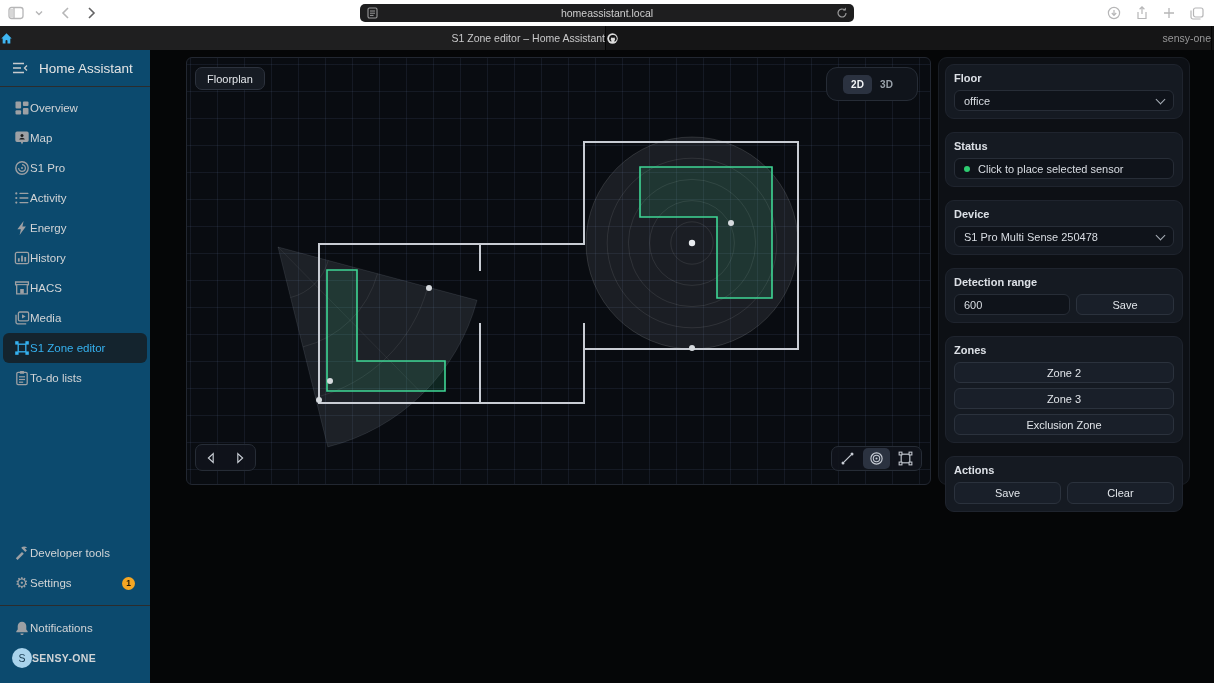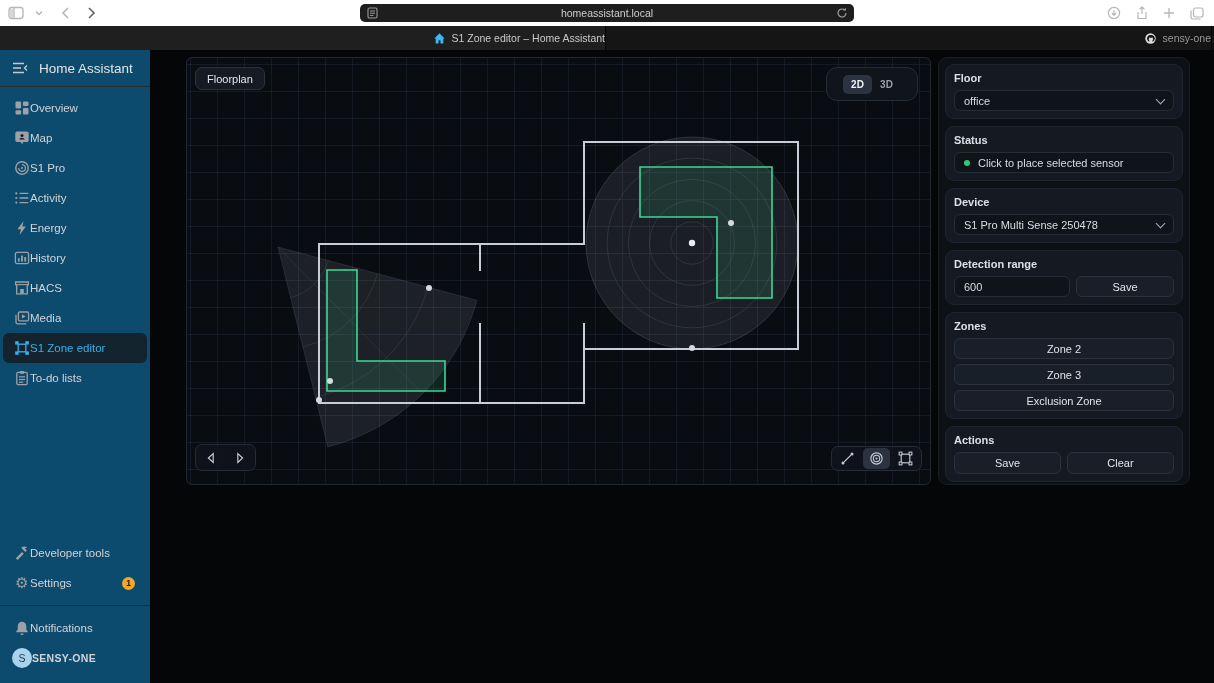--- a/index.html
+++ b/index.html
@@ -12,21 +12,21 @@
   .bt-left{position:absolute;left:8px;top:0;height:26px;display:flex;align-items:center;gap:11px;}
   .bt-right{position:absolute;right:10px;top:0;height:26px;display:flex;align-items:center;gap:15px;}
   .bt-icon{color:#b6b6b7;display:flex;align-items:center;}
   .bt-icon.dim{color:#636364;}
   .addr{position:absolute;left:360px;top:4px;width:494px;height:18px;background:#1e1e1f;border-radius:5px;
         display:flex;align-items:center;justify-content:center;color:#cfcfcf;font-size:10.5px;}
   .addr-doc{position:absolute;left:7px;top:3px;color:#9a9a9b;}
   .addr-reload{position:absolute;right:6px;top:3px;color:#9a9a9b;}
 
   .tabbar{position:absolute;left:0;top:26px;width:1214px;height:24px;background:#121213;display:flex;}
-  .tab{width:606px;height:24px;display:flex;align-items:center;justify-content:flex-end;gap:6px;
+  .tab{width:606px;height:24px;display:flex;align-items:center;justify-content:space-between;gap:6px;
        font-size:10.5px;color:#979798;background:#151516;border-right:1px solid #060606;box-sizing:border-box;}
   .tab.active{background:#1f1f20;color:#c9c9ca;}
 
   
   .sidebar{position:absolute;left:0;top:50px;width:150px;height:633px;background:#0c4a6e;
            display:flex;flex-direction:column;}
   .sb-header{height:36px;flex:none;display:flex;align-items:center;gap:11px;padding-left:12px;
              border-bottom:1px solid #2b2c2d;color:#e4e4e4;font-size:13.5px;}
   .sb-list{padding-top:6px;}
   .sb-item{height:30px;display:flex;align-items:center;padding-left:11px;margin:0 3px;
@@ -62,21 +62,21 @@
           border:1px solid #262c36;border-radius:7px;display:flex;align-items:center;justify-content:center;gap:15px;}
   .nav-btn{display:flex;color:#ccd1d8;}
   .tools-ctl{position:absolute;right:8px;bottom:13px;height:25px;background:rgba(16,20,27,.92);
           border:1px solid #262c36;border-radius:7px;display:flex;align-items:center;padding:0 2px;gap:2px;box-sizing:border-box;}
   .tool{width:27px;height:21px;border-radius:5px;display:flex;align-items:center;justify-content:center;color:#c7ccd4;}
   .tool.active{background:#2b3240;}
 
   
   .right-outer{position:absolute;left:938px;top:57px;width:252px;height:428px;box-sizing:border-box;
           background:#0d1015;border:1px solid #191d24;border-radius:9px;padding:6px;
-          display:flex;flex-direction:column;gap:7px;}
+          display:flex;flex-direction:column;gap:13px;}
   .card{background:#151a22;border:1px solid #1f242e;border-radius:9px;padding:7px 8px;box-sizing:border-box;}
   .card-label{font-size:11px;font-weight:bold;color:#dce0e6;margin-bottom:6px;}
   .ctl{height:21px;background:#0f131a;border:1px solid #272d37;border-radius:6px;display:flex;align-items:center;
        padding:0 9px;color:#d9dde3;font-size:11px;box-sizing:border-box;}
   .select{justify-content:space-between;}
   .chev{width:6px;height:6px;border-right:1.4px solid #a9afb8;border-bottom:1.4px solid #a9afb8;
         transform:rotate(45deg);margin-top:-3px;}
   .dot{width:6px;height:6px;border-radius:50%;margin-right:8px;flex:none;}
   .dr-row{display:flex;gap:6px;}
   .dr-row .ctl{flex:1;}

